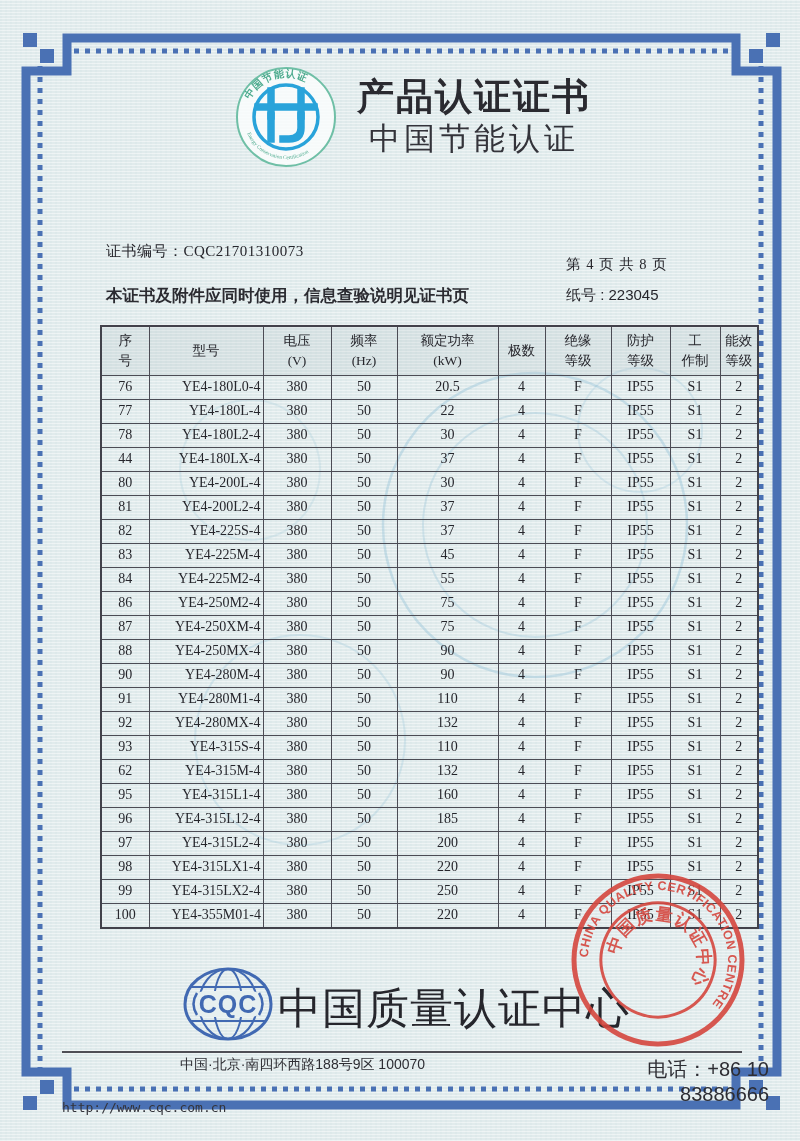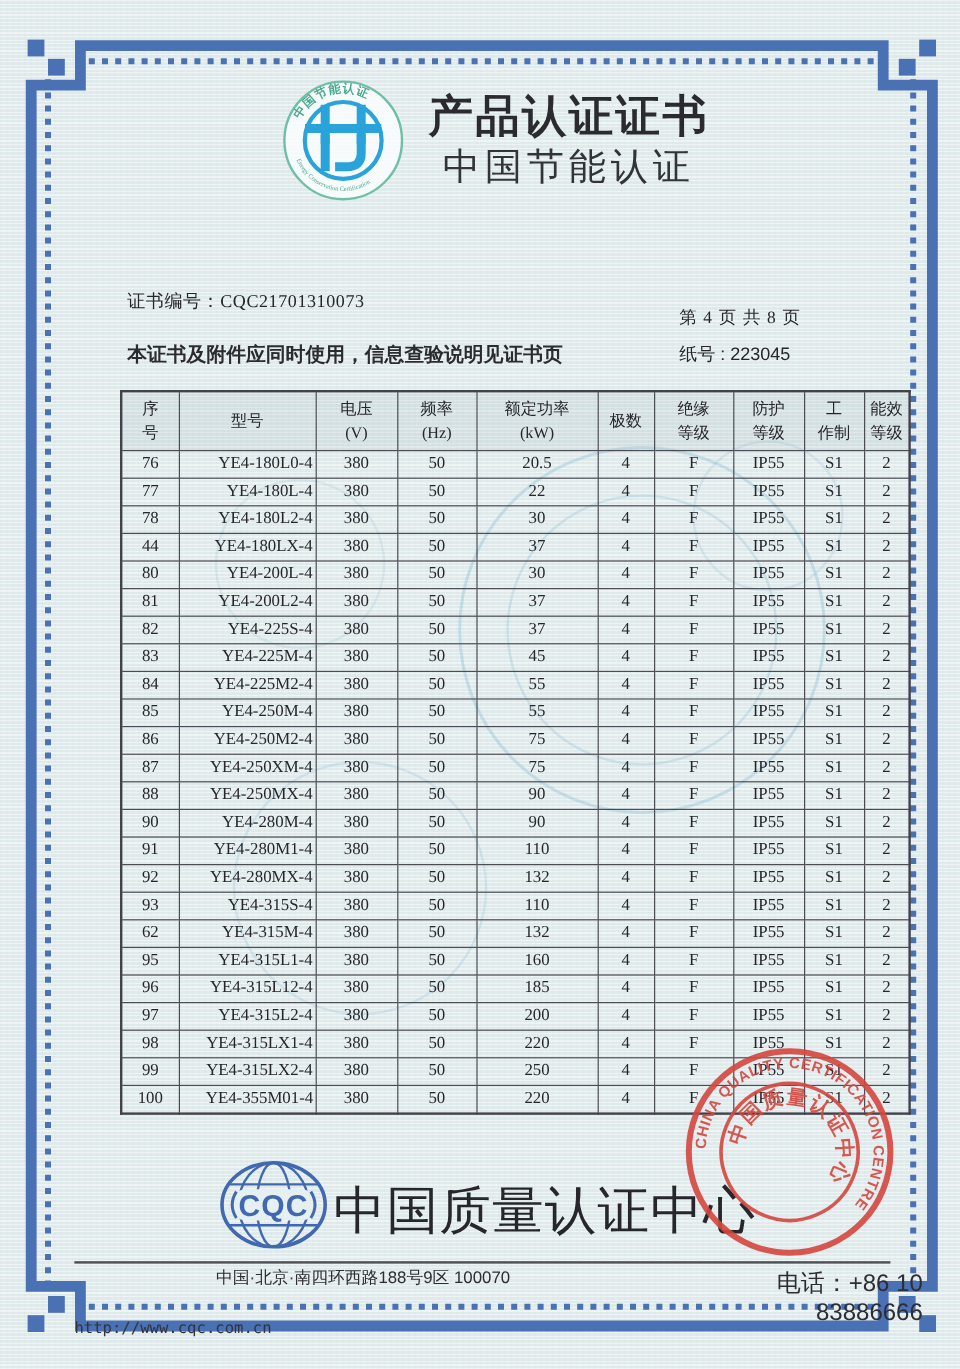--- a/index.html
+++ b/index.html
@@ -266,32 +266,20 @@
             <td class="col2">380</td>
             <td class="col3">50</td>
             <td class="col4">55</td>
             <td class="col5">4</td>
             <td class="col6">F</td>
             <td class="col7">IP55</td>
             <td class="col8">S1</td>
             <td class="col9">2</td>
           </tr>
           <tr>
-            <td class="col0">85</td>
-            <td class="col1">YE4-250M-4</td>
-            <td class="col2">380</td>
-            <td class="col3">50</td>
-            <td class="col4">55</td>
-            <td class="col5">4</td>
-            <td class="col6">F</td>
-            <td class="col7">IP55</td>
-            <td class="col8">S1</td>
-            <td class="col9">2</td>
-          </tr>
-          <tr>
             <td class="col0">86</td>
             <td class="col1">YE4-250M2-4</td>
             <td class="col2">380</td>
             <td class="col3">50</td>
             <td class="col4">75</td>
             <td class="col5">4</td>
             <td class="col6">F</td>
             <td class="col7">IP55</td>
             <td class="col8">S1</td>
             <td class="col9">2</td>

